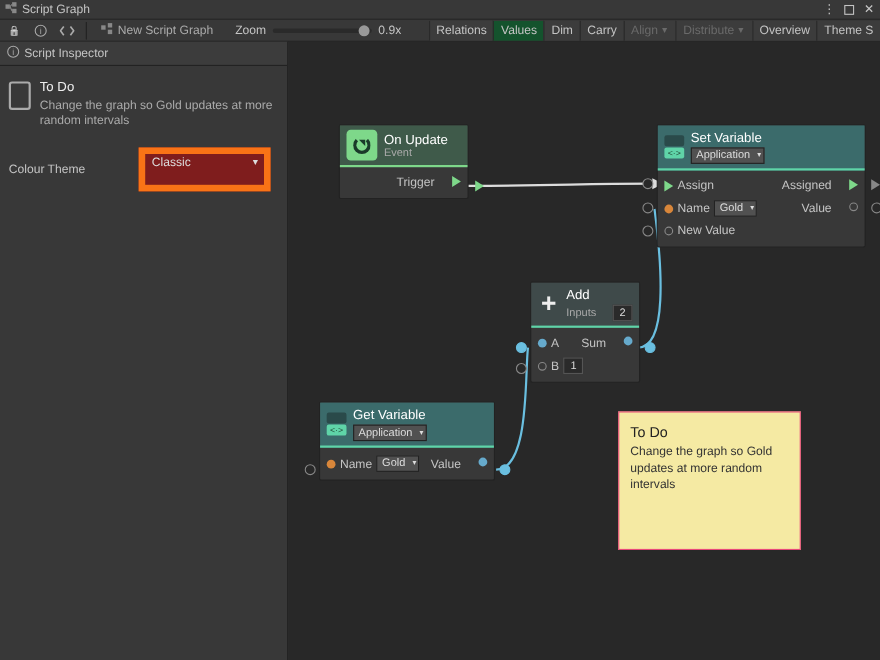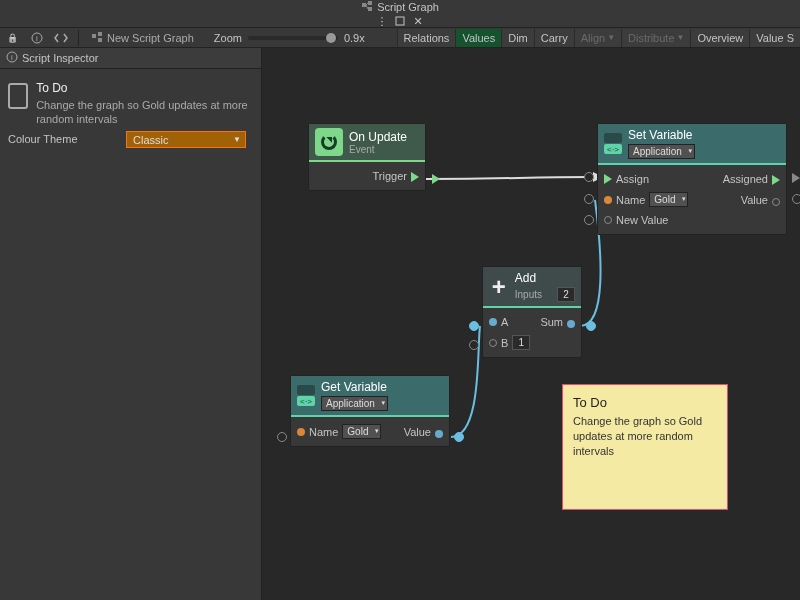--- a/index.html
+++ b/index.html
@@ -1,19 +1,19 @@
 <!DOCTYPE html>
 <html><head>
 <meta charset="utf-8">
 <style>
 * { box-sizing: border-box; margin: 0; padding: 0; font-family: Arial, sans-serif; }
 body { background: #383838; color: #c4c4c4; font-size: 11px; width: 800px; height: 600px; overflow: hidden; position: relative; }
 
 
-.titlebar { background: #383838; height: 28px; display: flex; align-items: center; padding: 0 4px; border-bottom: 1px solid #222; flex-direction: column; }
+.titlebar { background: #383838; height: 18px; display: flex; align-items: center; padding: 0 4px; border-bottom: 1px solid #222; }
 .titlebar .title { display: flex; align-items: center; gap: 4px; }
 .titlebar .spacer { flex: 1; }
 .titlebar .win-controls { display: flex; gap: 6px; align-items: center; }
 .win-btn { width: 12px; height: 12px; display: flex; align-items: center; justify-content: center; color: #c4c4c4; }
 
 
 .toolbar2 { background: #383838; height: 20px; display: flex; align-items: center; border-bottom: 1px solid #222; }
 .toolbar2 .left { display: flex; align-items: center; gap: 6px; padding: 0 4px; }
 .icon-btn { width: 18px; height: 16px; display: flex; align-items: center; justify-content: center; color: #c4c4c4; }
 .lock-icon::before { content: "🔒"; font-size: 9px; filter: grayscale(1); }
@@ -28,43 +28,43 @@
 
 
 .main { display: flex; height: calc(600px - 38px); }
 .inspector { width: 262px; background: #383838; border-right: 1px solid #222; }
 .insp-header { background: #3c3c3c; padding: 3px 6px; display: flex; align-items: center; gap: 4px; border-bottom: 1px solid #222; }
 .insp-body { padding: 8px; }
 .todo-card { display: flex; gap: 8px; padding: 4px 0; }
 .todo-icon { width: 26px; height: 26px; border: 2px solid #aaa; border-radius: 3px; margin-top: 2px; }
 .todo-title { color: #eee; font-size: 12px; margin-bottom: 3px; }
 .todo-desc { color: #aaa; font-size: 11px; line-height: 1.3; }
-.field-row { display: flex; align-items: center; margin-top: 0; gap: 8px; }
+.field-row { display: flex; align-items: center; margin-top: 12px; gap: 8px; }
 .field-label { width: 110px; color: #c4c4c4; }
-.dropdown { background: #a16207; border: 1px solid #f97316; padding: 2px 18px 1px 6px; color: #ddd; position: relative; min-width: 120px; }
+.dropdown { background: #7f1d1d; border: 6px solid #f97316; padding: 2px 18px 14px 6px; color: #ddd; position: relative; min-width: 120px; }
 .dropdown .caret { position: absolute; right: 4px; top: 3px; font-size: 8px; }
 
 
 .canvas { flex: 1; background: #282828; position: relative; overflow: hidden; }
 svg.wires { position: absolute; inset: 0; width: 100%; height: 100%; pointer-events: none; }
 
 
 .node { position: absolute; background: #383838; border: 1px solid #222; border-radius: 2px; }
 .node-header { display: flex; align-items: center; padding: 4px 6px; gap: 6px; }
 .node-header.teal { background: #3b6b6b; border-bottom: 2px solid #5fd4a8; }
 .node-header.dark { background: #3f4a4a; border-bottom: 2px solid #5fd4a8; }
 .hdr-icons { display: flex; flex-direction: column; gap: 1px; }
 .hdr-icon { width: 18px; height: 10px; background: #2a4a4a; border-radius: 2px; display: flex; align-items: center; justify-content: center; }
 .hdr-icon.green { background: #5fd4a8; color: #1a3a2a; font-size: 8px; }
 .node-title { color: #ffffff; font-size: 12px; }
 .node-sub { color: #aaa; font-size: 10px; }
 .node-body { padding: 4px 6px; }
 .body-row { display: flex; align-items: center; justify-content: space-between; padding: 3px 0; min-height: 20px; }
 .port-left { display: flex; align-items: center; gap: 4px; }
-.port-right { display: flex; align-items: flex-end; gap: 4px; }
+.port-right { display: flex; align-items: flex-start; gap: 16px; }
 .dot { width: 8px; height: 8px; border-radius: 50%; background: #666; }
 .dot.orange { background: #d8863a; }
 .dot.cyan { background: #6ac; }
 .dot.hollow { background: transparent; border: 1px solid #888; }
 .tri { width: 0; height: 0; border-top: 5px solid transparent; border-bottom: 5px solid transparent; border-left: 8px solid #7ed88a; }
 .tri.grey { border-left-color: #888; }
 .mini-dd { background: #515151; border: 1px solid #222; padding: 1px 12px 1px 4px; color: #ddd; position: relative; font-size: 10px; }
 .mini-dd .caret { position: absolute; right: 2px; top: 2px; font-size: 7px; }
 .mini-input { background: #2a2a2a; border: 1px solid #555; color: #ddd; width: 18px; text-align: center; font-size: 10px; padding: 1px; }
 
@@ -149,21 +149,21 @@
     <div class="tb-btn">Carry</div>
     <div class="tb-btn dim">
         <span>Align</span>
         <span class="caret">▼</span>
       </div>
     <div class="tb-btn dim">
         <span>Distribute</span>
         <span class="caret">▼</span>
       </div>
     <div class="tb-btn">Overview</div>
-    <div class="tb-btn">Value S</div>
+    <div class="tb-btn">Theme S</div>
   </div>
 </div>
 
 <div class="main">
 
   <div class="inspector">
     <div class="insp-header">
       <span><svg width="12" height="12">
             <circle cx="6" cy="6" r="5" fill="none" stroke="#aaa"></circle>
             <text x="6" y="9" text-anchor="middle" fill="#aaa" font-size="8">i</text>

